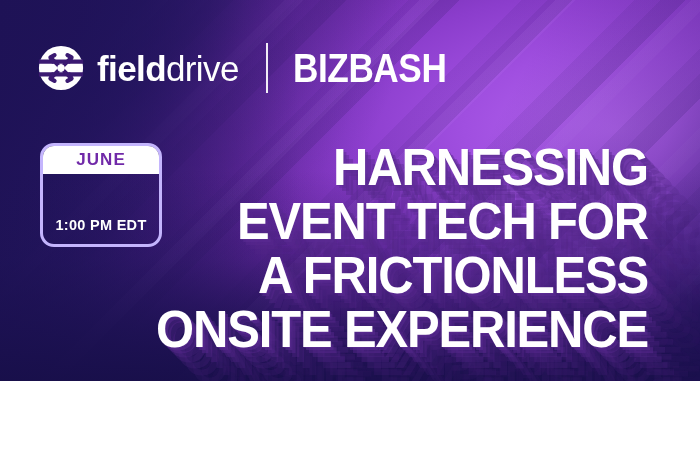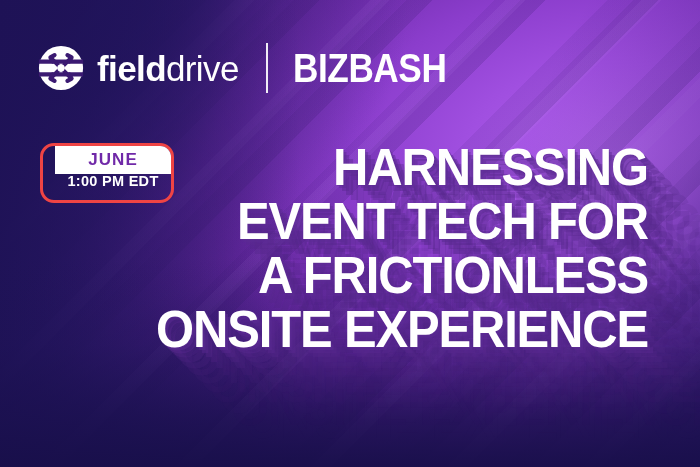--- a/index.html
+++ b/index.html
@@ -7,21 +7,21 @@
     padding: 0;
     background: #ffffff;
   }
   body {
     font-family: "Liberation Sans", sans-serif;
   }
 
   .banner {
     position: relative;
     width: 700px;
-    height: 467px;
+    height: 381px;
     overflow: hidden;
     background: #c2410c;
   }
 
   
   .bg-base {
     position: absolute;
     inset: 0;
     background:
       radial-gradient(120% 115% at 88% 34%, #b566f0 0%, #a04fe0 18%, #8b3dcc 32%, #6d2aa8 48%, #4a1f84 64%, #2e1a6a 80%, #231459 100%);
@@ -153,25 +153,24 @@
     letter-spacing: 0.2px;
     font-family: "Liberation Sans", sans-serif;
   }
 
   
   .date-badge {
     position: absolute;
     left: 40px;
     top: 143px;
     width: 116px;
-    border: 3px solid #ef4444;
+    border: 3px solid #c4b5fd;
     border-radius: 14px;
     overflow: hidden;
     background: transparent;
-    padding-left: 12px;
   }
   .db-month {
     background: #ffffff;
     color: #7029a8;
     font-size: 17px;
     font-weight: 700;
     letter-spacing: 1.1px;
     text-align: center;
     padding: 5px 0 6px 0;
     line-height: 1;
@@ -186,20 +185,21 @@
     letter-spacing: -1px;
   }
   .db-time {
     color: #ffffff;
     font-size: 14.5px;
     font-weight: 700;
     text-align: center;
     letter-spacing: 0.3px;
     line-height: 1;
     padding: 0 0 11px 0;
+    margin-top: 44px;
   }
 
   
   .headline {
     position: absolute;
     right: 52px;
     top: 143px;
     text-align: right;
     width: 600px;
   }

